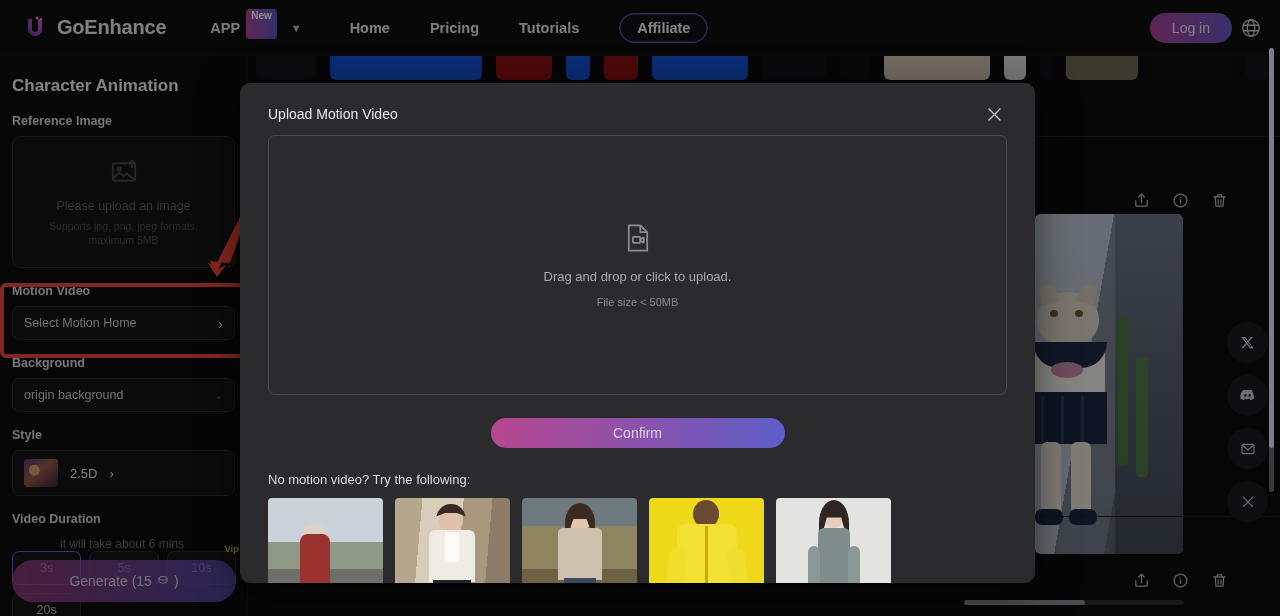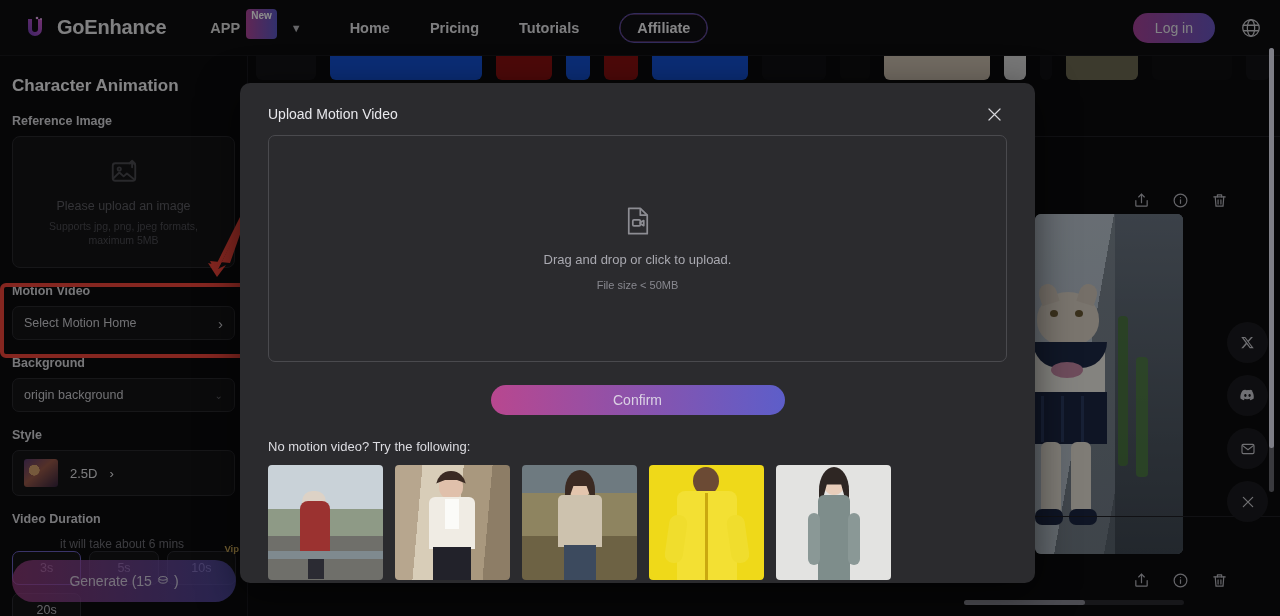--- a/index.html
+++ b/index.html
@@ -40,21 +40,21 @@
   .nav-link { font-size: 14.5px; font-weight: bold; color: #e4e4e7; cursor: pointer; }
   .nav-pill {
     font-size: 14.5px; font-weight: bold; color: #f2f2f5;
     padding: 6px 17px; border-radius: 20px;
     border: 1.5px solid #5a4fa8; cursor: pointer;
     background: #0f0f13;
     box-shadow: 0 0 0 0.5px #8c4f9e inset;
   }
   .nav-right {
     margin-left: auto; margin-right: 18px;
-    display: flex; align-items: center; gap: 25px;
+    display: flex; align-items: center; gap: 8px;
   }
   .btn-login {
     font-size: 14px; color: #ececf0; padding: 7px 22px; border-radius: 18px;
     background: linear-gradient(90deg, #a8439a 0%, #6a57c2 100%);
     border: none; cursor: pointer; font-family: inherit;
   }
   .globe-ico { width: 22px; height: 22px; color: #cfcfd4; cursor: pointer; }
 
   
   .sidebar {
@@ -174,21 +174,21 @@
     padding: 14px 28px 0; overflow: hidden;
     box-shadow: 0 10px 40px rgba(0,0,0,.55);
   }
   .modal-head { display: flex; align-items: center; height: 34px; }
   .modal-title { font-size: 14px; color: #e8e8ec; }
   .modal-close {
     margin-left: auto; color: #d5d5da; cursor: pointer; font-size: 22px;
     width: 26px; height: 26px; display: flex; align-items: center; justify-content: center;
   }
   .upload-area {
-    height: 227px; border: 1px solid #4a4a4e; border-radius: 7px;
+    height: 260px; border: 1px solid #4a4a4e; border-radius: 7px;
     display: flex; flex-direction: column; align-items: center; justify-content: center;
     gap: 12px; cursor: pointer; margin-top: 4px;
   }
   .ua-icon { color: #8d8d93; }
   .ua-main { font-size: 13px; color: #a9a9b0; }
   .ua-sub { font-size: 11px; color: #88888f; }
   .confirm-btn {
     display: block; margin: 23px auto 0; width: 294px; height: 30px;
     border-radius: 19px; border: none; cursor: pointer; font-family: inherit;
     font-size: 14px; color: rgba(235,235,240,.82);

